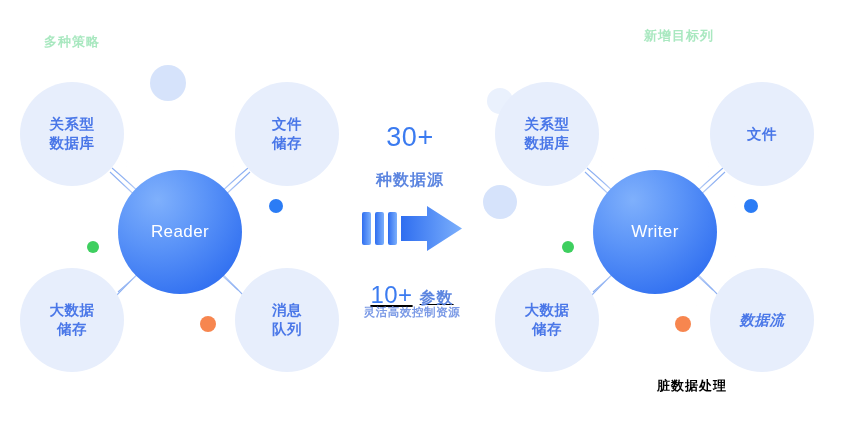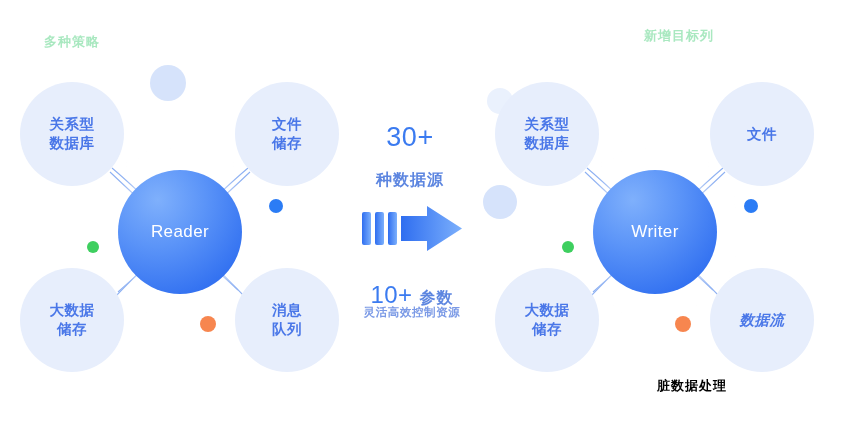--- a/index.html
+++ b/index.html
@@ -191,21 +191,21 @@
   <div class="node-label" style="left:287px; top:320px;">消息
 队列</div>
 
   <div class="center-text" style="left:410px; top:137px;">
     <span class="stat-big">30+</span>
   </div>
   <div class="center-text" style="left:410px; top:180px;">
     <span class="stat-small">种数据源</span>
   </div>
 
-  <div class="center-text stat-row" style="left:412px; top:288px;">
+  <div class="center-text stat-row" style="left:412px; top:288px;text-decoration:underline;">
     <span class="stat-big">10+</span>
     <span class="stat-small">参数</span>
   </div>
   <div class="center-text" style="left:412px; top:311px;">
     <span class="caption-small">灵活高效控制资源</span>
   </div>
 
   <div class="tag-label" style="left:635px; top:36px; color:#a9e8c0;margin-left:44px;">新增目标列</div>
 
   <div class="hub-label" style="left:655px; top:232px;">Writer</div>

